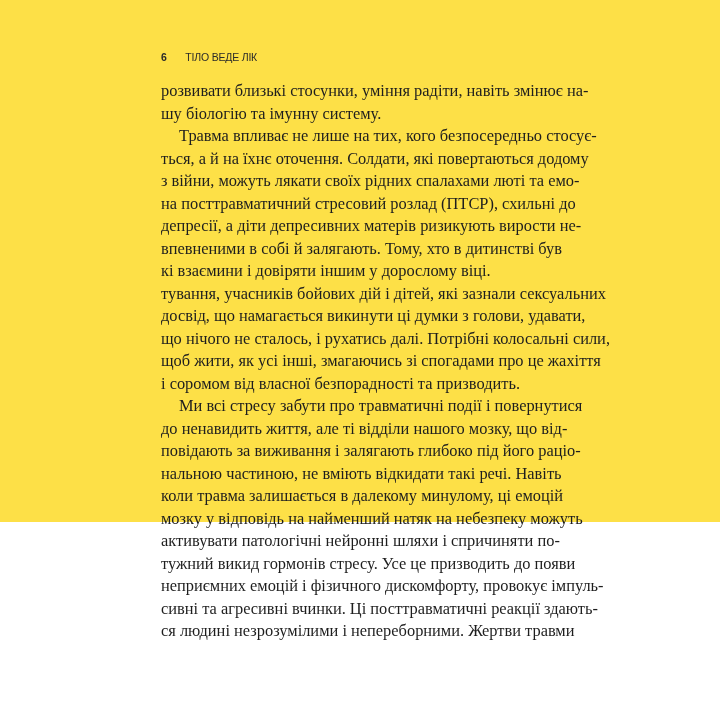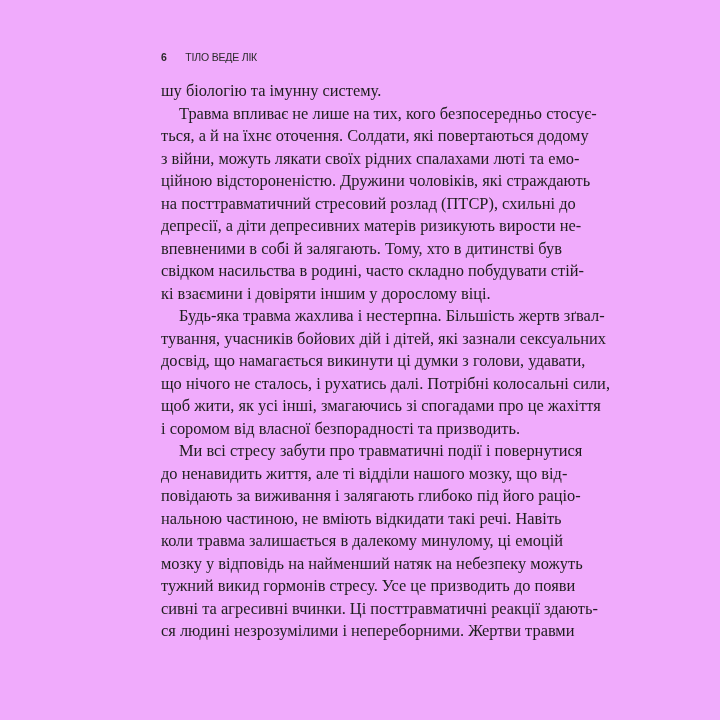--- a/index.html
+++ b/index.html
@@ -1,22 +1,22 @@
 <!DOCTYPE html>
 <html><head>
 <meta charset="utf-8">
 <style>
   html, body { margin: 0; padding: 0; }
   body {
     width: 720px; height: 720px; background: #ffffff; overflow: hidden;
     position: relative;
   }
   .page {
-    position: absolute; left: 0; top: 0; width: 720px; height: 720px;
-    background: #f0abfc;
+    position: absolute; left: 0; top: 0; width: 720px; height: 522px;
+    background: #fde047;
   }
   .running-head {
     position: absolute; left: 161px; top: 51px;
     font-family: "Liberation Sans", sans-serif;
     font-size: 10.5px; color: #2a2a2a; letter-spacing: -0.2px;
   }
   .running-head .num { font-weight: bold; margin-right: 16px; }
   .body-text {
     position: absolute; left: 161px; top: 80px; width: 396px;
     font-family: "Liberation Serif", serif;
@@ -33,46 +33,46 @@
 <body>
 
 <div class="page">
   <div class="running-head">
     <span class="num">6</span>
     <span>ТІЛО ВЕДЕ ЛІК</span>
   </div>
 
   <div class="body-text" id="body-text">
       <div>
+        <span class="line">розвивати близькі стосунки, уміння радіти, навіть змінює на-</span>
         <span class="line last">шу біологію та імунну систему.</span>
       </div>
       <div>
         <span class="line indent">Травма впливає не лише на тих, кого безпосередньо стосує-</span>
         <span class="line">ться, а й на їхнє оточення. Солдати, які повертаються додому</span>
         <span class="line">з війни, можуть лякати своїх рідних спалахами люті та емо-</span>
-        <span class="line">ційною відстороненістю. Дружини чоловіків, які страждають</span>
         <span class="line">на посттравматичний стресовий розлад (ПТСР), схильні до</span>
         <span class="line">депресії, а діти депресивних матерів ризикують вирости не-</span>
         <span class="line">впевненими в собі й залягають. Тому, хто в дитинстві був</span>
-        <span class="line">свідком насильства в родині, часто складно побудувати стій-</span>
         <span class="line last">кі взаємини і довіряти іншим у дорослому віці.</span>
       </div>
       <div>
-        <span class="line indent">Будь-яка травма жахлива і нестерпна. Більшість жертв зґвал-</span>
         <span class="line">тування, учасників бойових дій і дітей, які зазнали сексуальних</span>
         <span class="line">досвід, що намагається викинути ці думки з голови, удавати,</span>
         <span class="line">що нічого не сталось, і рухатись далі. Потрібні колосальні сили,</span>
         <span class="line">щоб жити, як усі інші, змагаючись зі спогадами про це жахіття</span>
         <span class="line last">і соромом від власної безпорадності та призводить.</span>
       </div>
       <div>
         <span class="line indent">Ми всі стресу забути про травматичні події і повернутися</span>
         <span class="line">до ненавидить життя, але ті відділи нашого мозку, що від-</span>
         <span class="line">повідають за виживання і залягають глибоко під його раціо-</span>
         <span class="line">нальною частиною, не вміють відкидати такі речі. Навіть</span>
         <span class="line">коли травма залишається в далекому минулому, ці емоцій</span>
         <span class="line">мозку у відповідь на найменший натяк на небезпеку можуть</span>
+        <span class="line">активувати патологічні нейронні шляхи і спричиняти по-</span>
         <span class="line">тужний викид гормонів стресу. Усе це призводить до появи</span>
+        <span class="line">неприємних емоцій і фізичного дискомфорту, провокує імпуль-</span>
         <span class="line">сивні та агресивні вчинки. Ці посттравматичні реакції здають-</span>
         <span class="line">ся людині незрозумілими і непереборними. Жертви травми</span>
       </div>
     </div>
 </div>
 
 </body></html>

